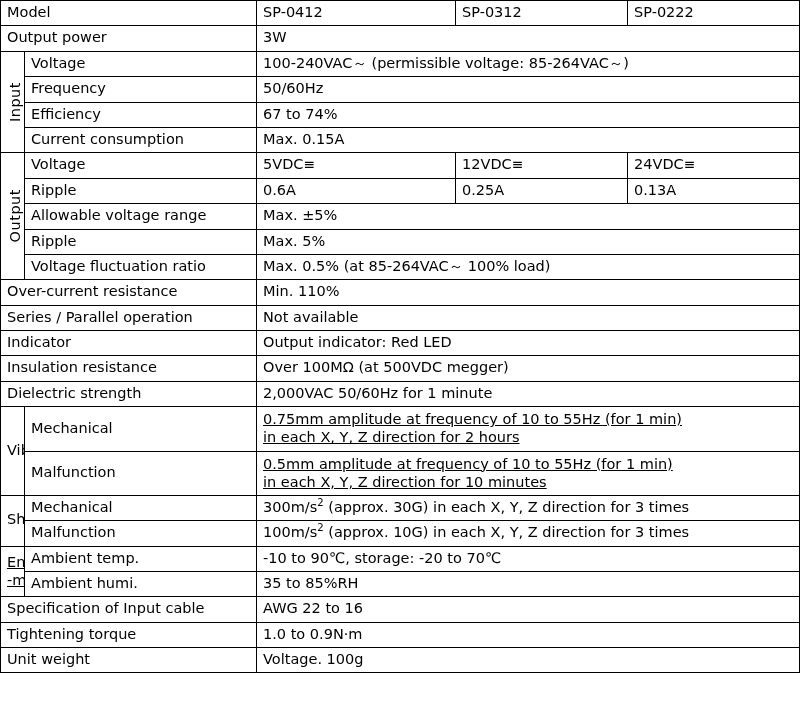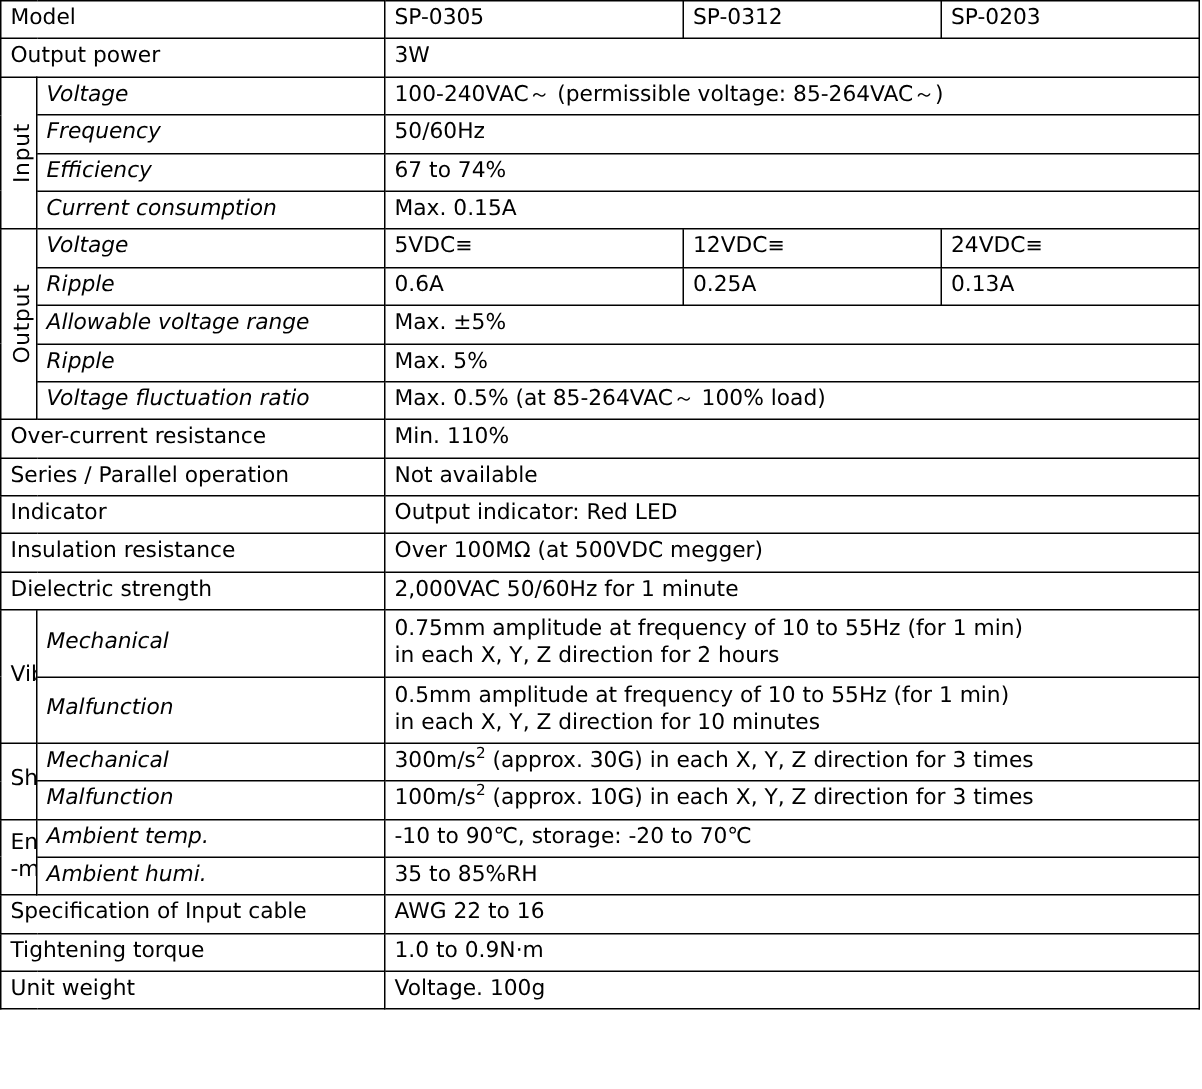--- a/index.html
+++ b/index.html
@@ -34,40 +34,40 @@
     background: #ffffff;
     white-space: nowrap;
     overflow: hidden;
   }
   td.lbl1 {
     padding-left: 5px;
     margin-top: 20px;
   }
   td.lbl2 {
     padding-left: 8px;
-    font-style: italic;
   }
   
   td.vert {
     width: 24px;
     padding: 0;
     text-align: center;
     vertical-align: middle;
   }
   td.vert .rot {
     display: block;
     writing-mode: vertical-rl;
     transform: rotate(180deg);
     white-space: nowrap;
     margin: 0 auto;
     letter-spacing: 0.5px;
   }
   td.twoline {
     white-space: normal;
     line-height: 1.25;
+    text-decoration: underline;
   }
   td.center-left {
     vertical-align: middle;
   }
   .sup {
     font-size: 0.7em;
     vertical-align: super;
     line-height: 0;
   }
   .dcmark {
@@ -84,23 +84,23 @@
       <col style="width:24px">
       <col style="width:232px">
       <col style="width:199px">
       <col style="width:172px">
       <col style="width:172px">
     </colgroup>
     <tbody>
 
       <tr>
         <td class="lbl1" colspan="2">Model</td>
-        <td>SP-0305</td>
+        <td>SP-0412</td>
         <td>SP-0312</td>
-        <td>SP-0203</td>
+        <td>SP-0222</td>
       </tr>
 
       <tr>
         <td class="lbl1" colspan="2">Output power</td>
         <td colspan="3">3W</td>
       </tr>
 
       <tr>
         <td class="vert" rowspan="4">
             <span class="rot">Input</span>

